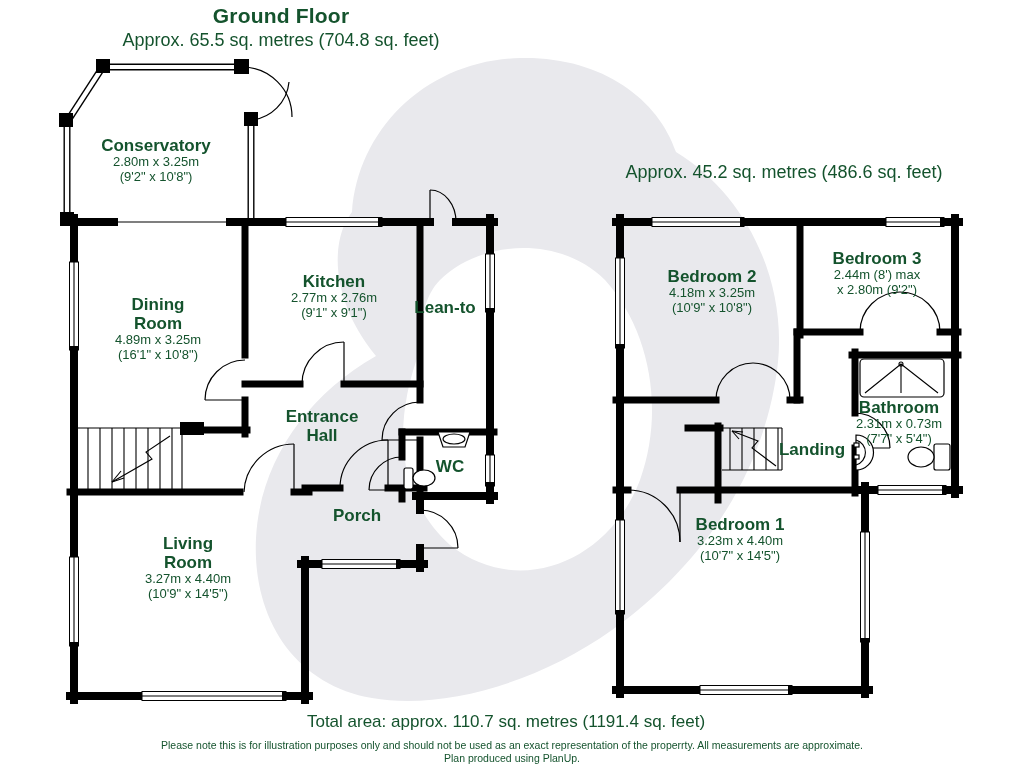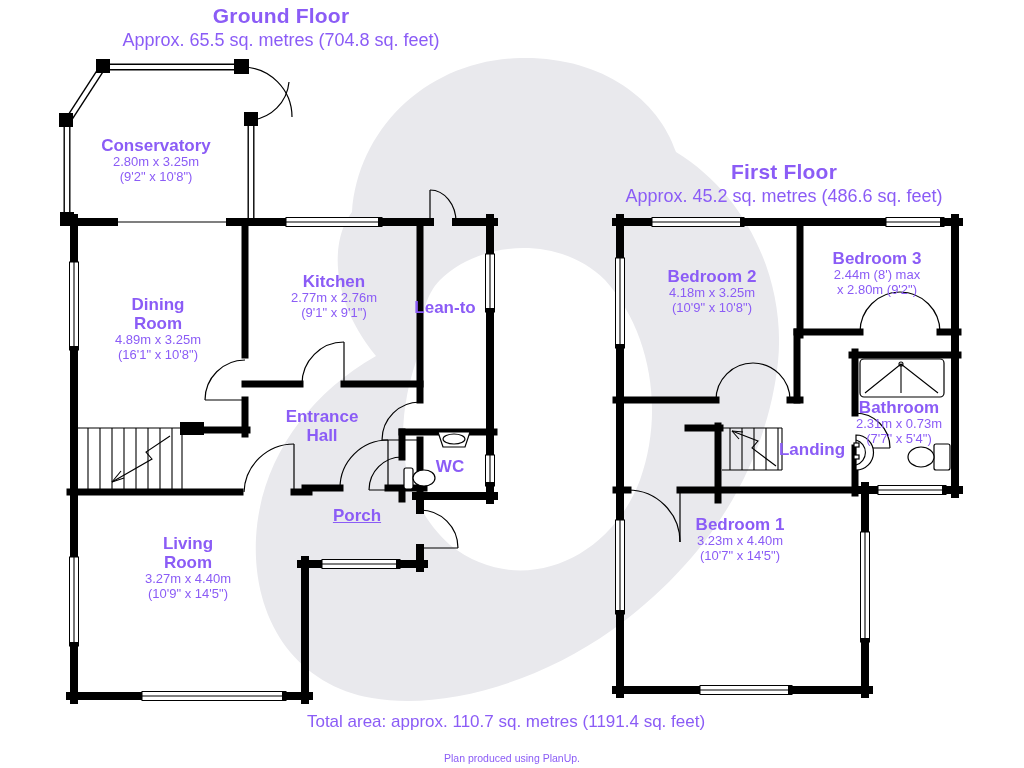--- a/index.html
+++ b/index.html
@@ -1,18 +1,18 @@
 <!DOCTYPE html>
 <html><head>
 <meta charset="utf-8">
 <style>
   html,body{margin:0;padding:0;background:#fff;}
   #plan-page{
     position:relative;width:1024px;height:768px;background:#fff;overflow:hidden;
-    font-family:"Liberation Sans","DejaVu Sans",sans-serif;color:#8b5cf6;
+    font-family:"Liberation Sans","DejaVu Sans",sans-serif;color:#14532d;
   }
   #plan-svg{position:absolute;left:0;top:0;}
   
   .wall{stroke:#000;stroke-width:8;fill:none;stroke-linecap:square;}
   .iwall{stroke:#000;stroke-width:7;fill:none;stroke-linecap:square;}
   .thin{stroke:#000;stroke-width:1.1;fill:none;}
   .door{stroke:#000;stroke-width:1.2;fill:none;}
   .win{fill:#fff;stroke:#000;stroke-width:1;}
   .fix{fill:#fff;stroke:#000;stroke-width:1.2;}
   .post{fill:#000;stroke:none;}
@@ -280,21 +280,20 @@
       </g>
     </g>
   </svg>
 
   <div class="floor-title" style="left:281px;top:4px;">
     <span class="t">Ground Floor</span>
     <span class="s">Approx. 65.5 sq. metres (704.8 sq. feet)</span>
   </div>
 
   <div class="floor-title" style="left:784px;top:160px;">
-    <span class="t">First Floor</span>
     <span class="s">Approx. 45.2 sq. metres (486.6 sq. feet)</span>
   </div>
 
   <div class="room-label" style="left:156px;top:136px;">
     <span class="room-name" style="max-width:200px;">Conservatory</span>
     <span class="room-dim">2.80m x 3.25m</span>
     <span class="room-dim">(9'2" x 10'8")</span>
   </div>
 
   <div class="room-label" style="left:158px;top:295px;">
@@ -315,21 +314,21 @@
 
   <div class="room-label" style="left:322px;top:407px;">
     <span class="room-name" style="max-width:100px;">Entrance Hall</span>
   </div>
 
   <div class="room-label" style="left:450px;top:457px;">
     <span class="room-name" style="max-width:60px;">WC</span>
   </div>
 
   <div class="room-label" style="left:357px;top:506px;">
-    <span class="room-name" style="max-width:100px;text-decoration:underline;">Porch</span>
+    <span class="room-name" style="max-width:100px;">Porch</span>
   </div>
 
   <div class="room-label" style="left:188px;top:534px;">
     <span class="room-name" style="max-width:80px;">Living Room</span>
     <span class="room-dim">3.27m x 4.40m</span>
     <span class="room-dim">(10'9" x 14'5")</span>
   </div>
 
   <div class="room-label" style="left:712px;top:267px;">
     <span class="room-name" style="max-width:160px;">Bedroom 2</span>
@@ -353,15 +352,16 @@
     <span class="room-name" style="max-width:120px;">Landing</span>
   </div>
 
   <div class="room-label" style="left:740px;top:515px;">
     <span class="room-name" style="max-width:160px;">Bedroom 1</span>
     <span class="room-dim">3.23m x 4.40m</span>
     <span class="room-dim">(10'7" x 14'5")</span>
   </div>
 
   <div class="footer-total" style="left:506px;top:712px;">Total area: approx. 110.7 sq. metres (1191.4 sq. feet)</div>
+  <div class="footer-small" style="left:512px;top:739px;">Please note this is for illustration purposes only and should not be used as an exact representation of the properrty. All measurements are approximate.</div>
   <div class="footer-small" style="left:512px;top:752px;">Plan produced using PlanUp.</div>
 
 </div>
 
 </body></html>

